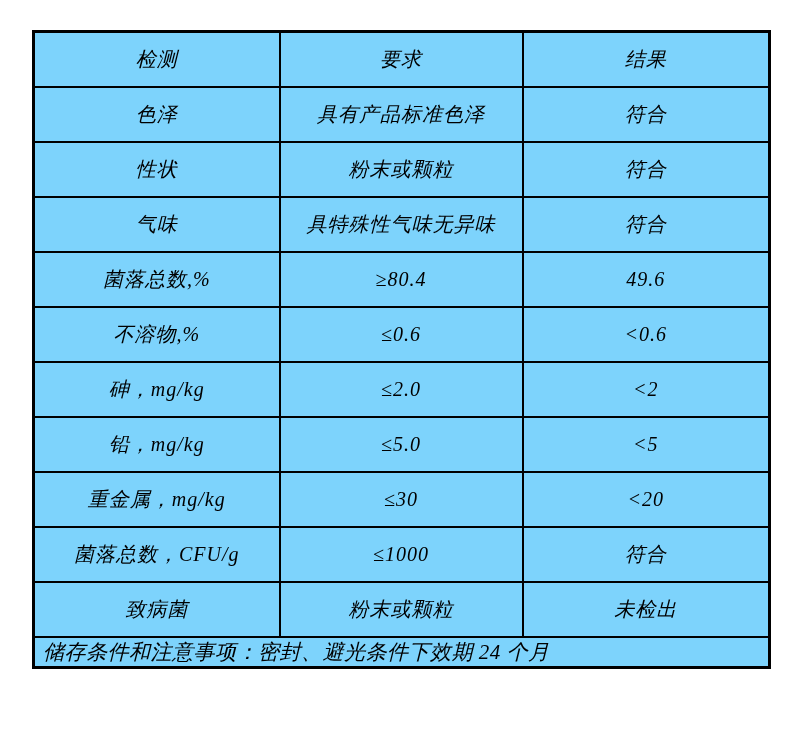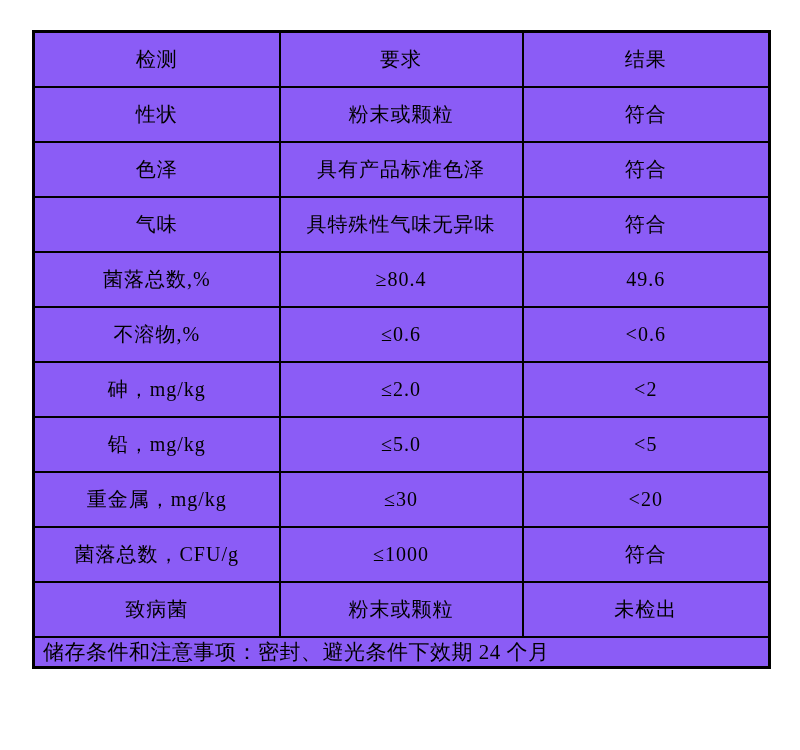--- a/index.html
+++ b/index.html
@@ -22,21 +22,22 @@
     background: #ffffff;
   }
   table.inspection {
     position: absolute;
     left: 32px;
     top: 30px;
     width: 736px;
     border-collapse: collapse;
     table-layout: fixed;
     border: 3px solid #000000;
-    background: #8b5cf6;
+    background: #7dd3fc;
+    font-style: italic;
   }
   table.inspection th,
   table.inspection td {
     border: 2px solid #000000;
     text-align: center;
     vertical-align: middle;
     font-weight: normal;
     font-size: 20px;
     letter-spacing: 1px;
     height: 53px;
@@ -64,27 +65,27 @@
     </colgroup>
     <thead>
       <tr>
         <th>检测</th>
         <th>要求</th>
         <th>结果</th>
       </tr>
     </thead>
     <tbody>
       <tr>
-        <td>性状</td>
-        <td>粉末或颗粒</td>
+        <td>色泽</td>
+        <td>具有产品标准色泽</td>
         <td>符合</td>
       </tr>
       <tr>
-        <td>色泽</td>
-        <td>具有产品标准色泽</td>
+        <td>性状</td>
+        <td>粉末或颗粒</td>
         <td>符合</td>
       </tr>
       <tr>
         <td>气味</td>
         <td>具特殊性气味无异味</td>
         <td>符合</td>
       </tr>
       <tr>
         <td>菌落总数,%</td>
         <td>≥80.4</td>

